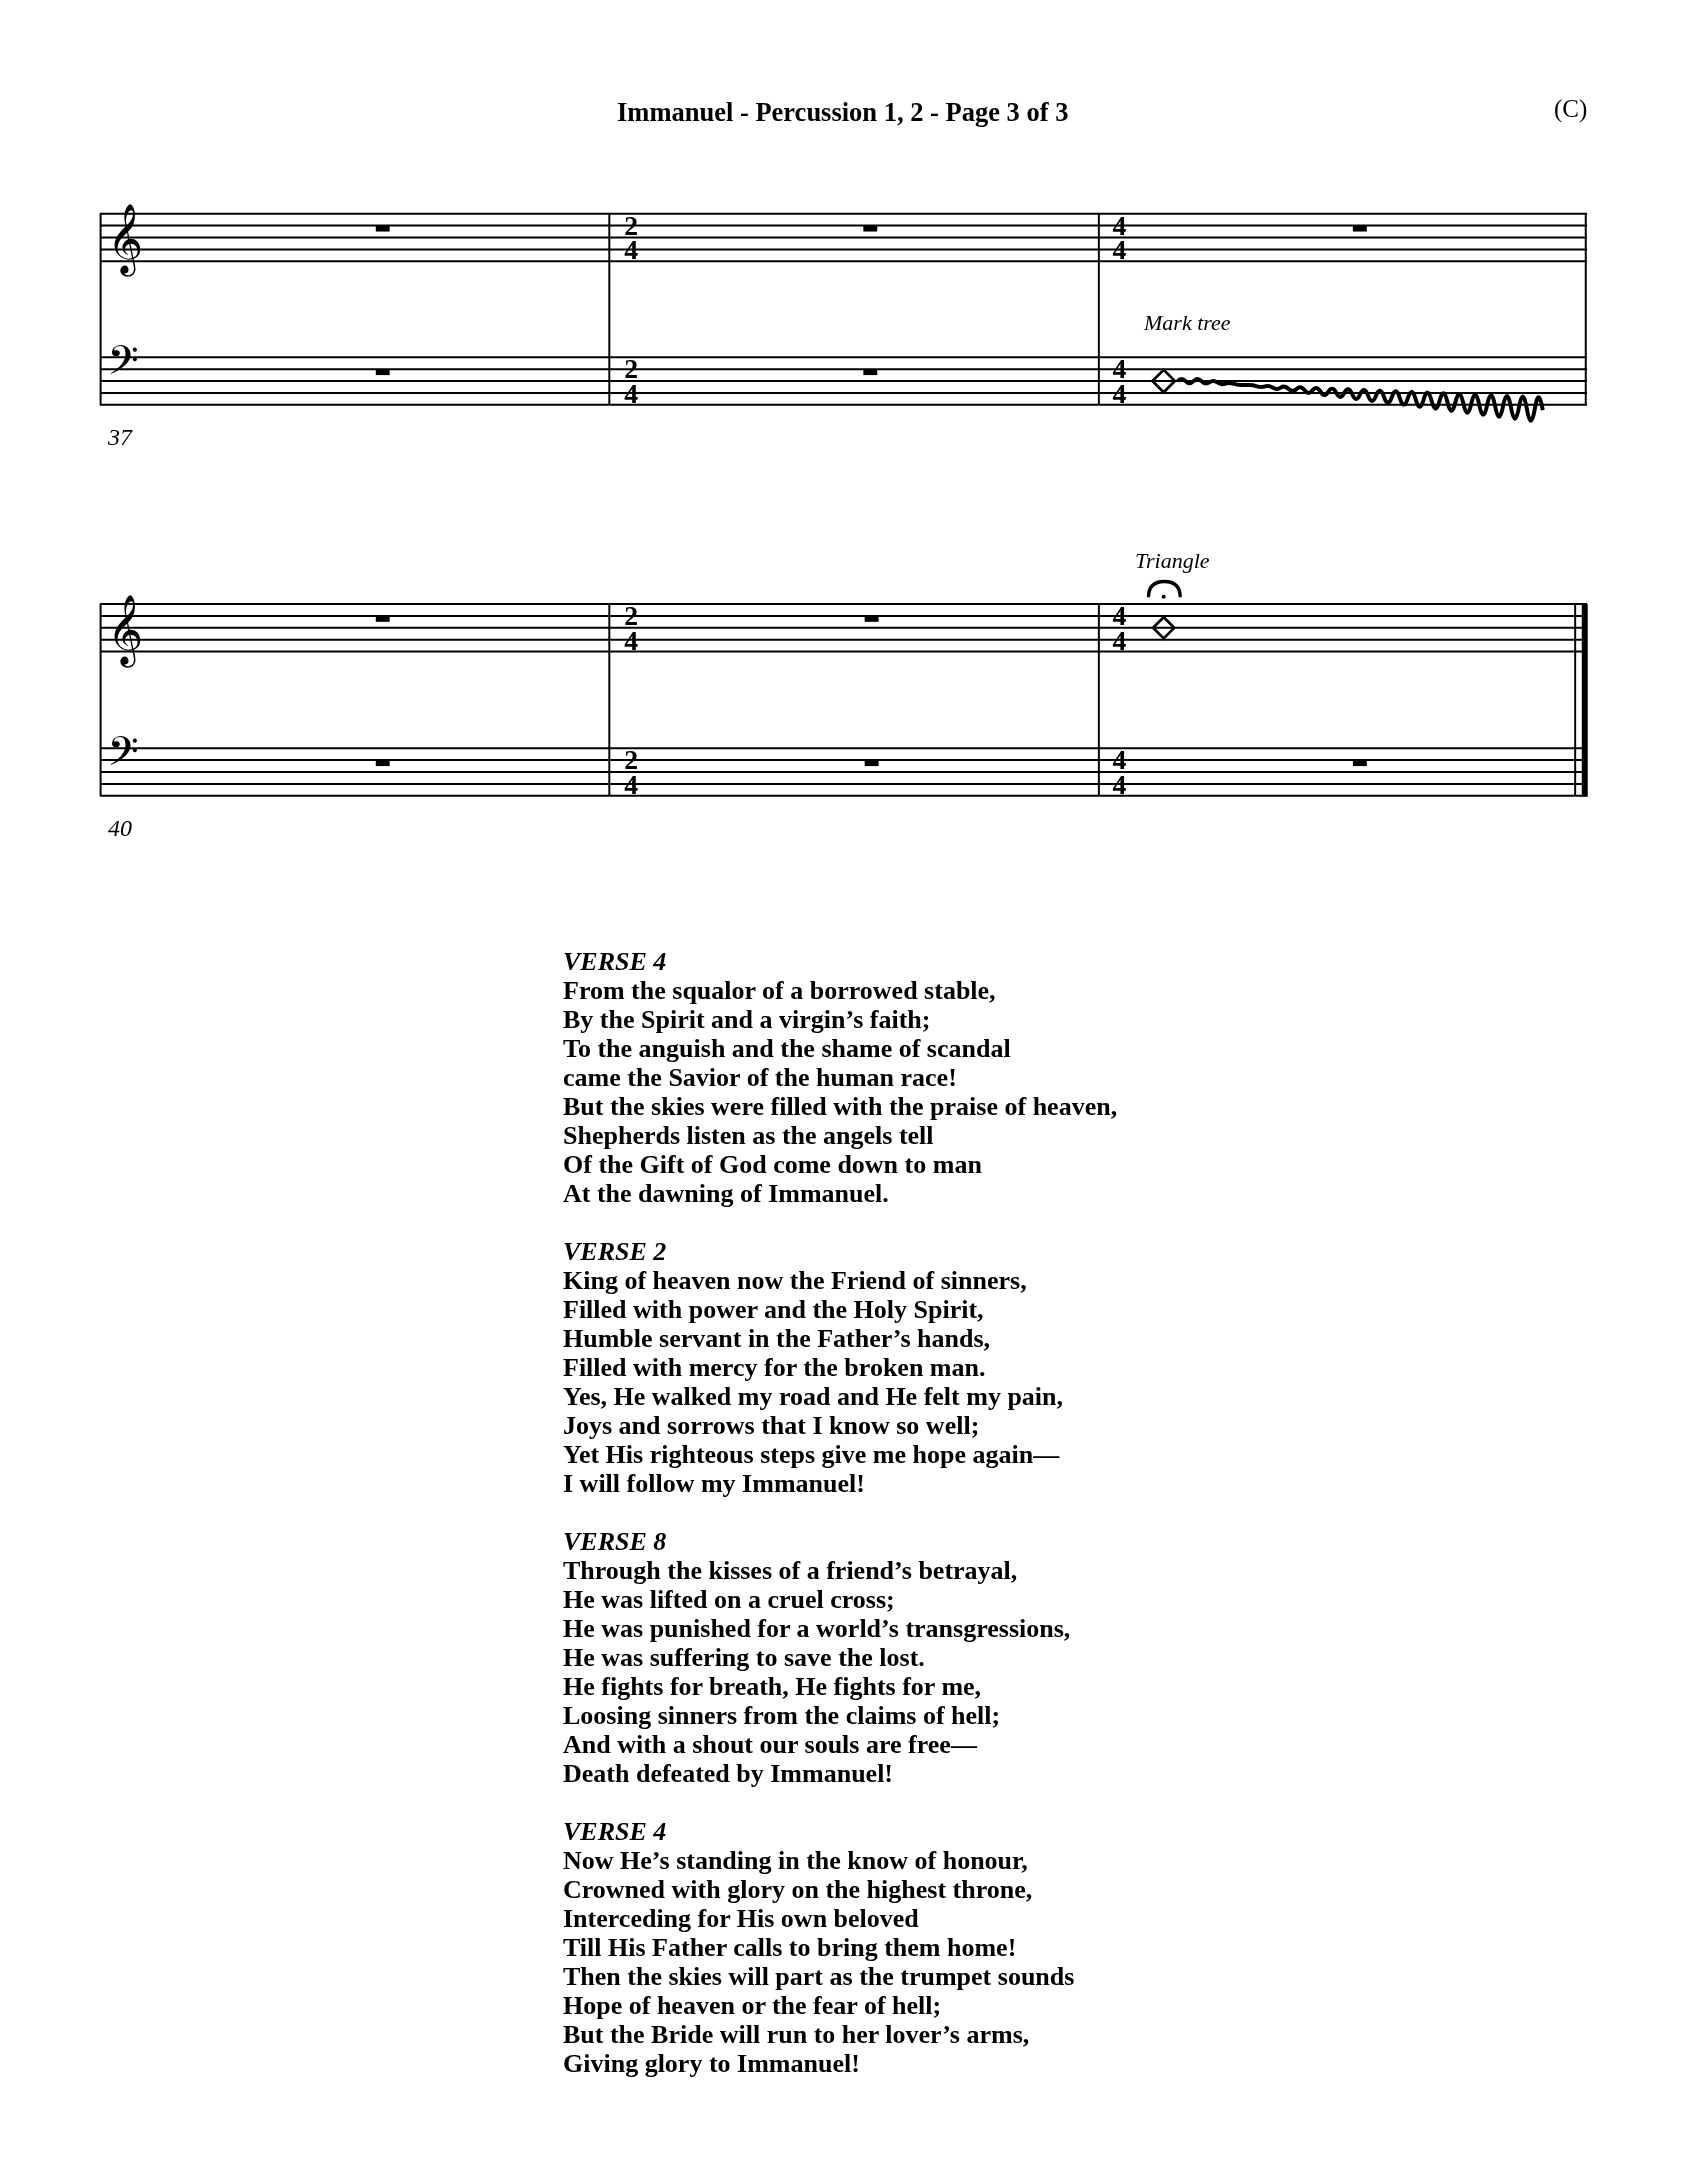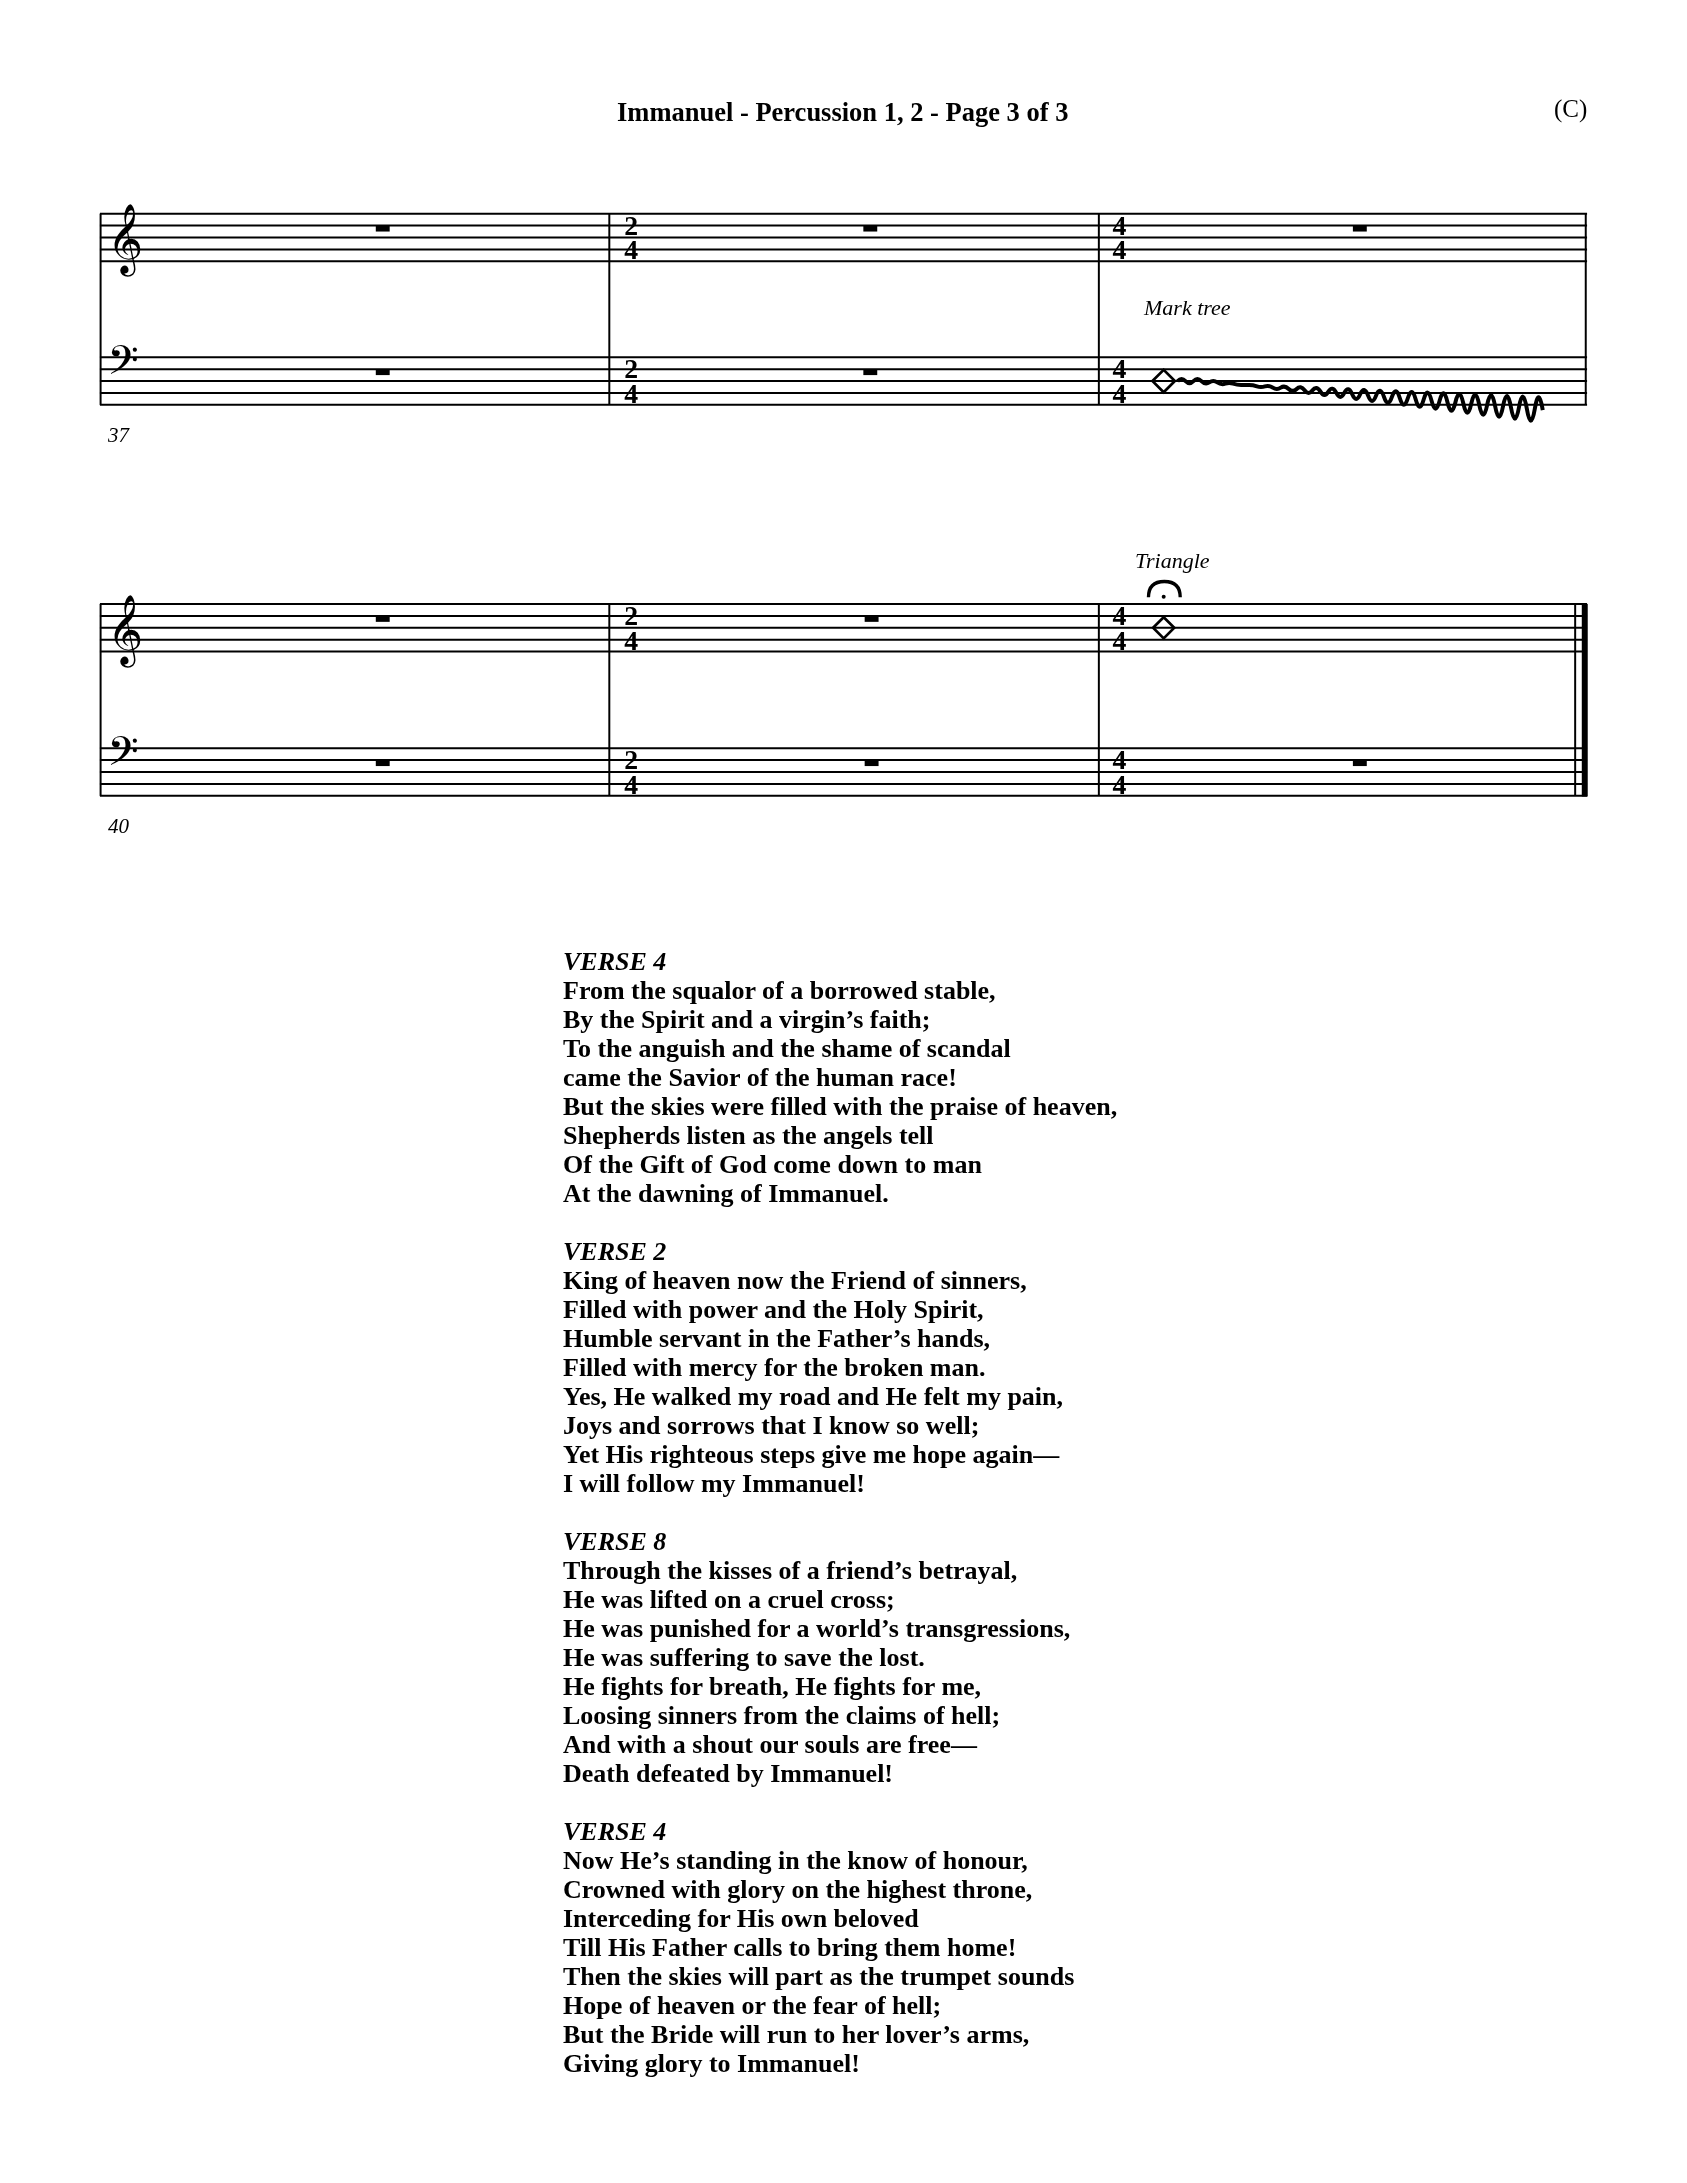--- a/index.html
+++ b/index.html
@@ -1,21 +1,21 @@
 <!DOCTYPE html>
 <html style="font-size:10.6px"><head>
   <meta charset="utf-8">
   <style>
     html, body { margin: 0; padding: 0; background: #ffffff; }
     body { width: 1687px; height: 2183px; position: relative; overflow: hidden;
            font-family: "Liberation Serif", "DejaVu Serif", serif; color: #000; }
     .abs { position: absolute; white-space: nowrap; }
     .title { font-weight: bold; font-size: 26.5px; line-height: 1; }
     .part-code { font-size: 25px; line-height: 1; }
-    .measure-num { font-style: italic; font-size: 21px; line-height: 1; }
+    .measure-num { font-style: italic; font-size: 24px; line-height: 1; }
     .instr-label { font-style: italic; font-size: 22px; line-height: 1; }
     svg.score { position: absolute; left: 0; top: 0; }
     .verses { position: absolute; left: 563px; top: 947px; font-size: 26px; line-height: 29px;
               font-weight: bold; }
     .verse-block { margin-bottom: 29px; }
     .verse-heading { font-style: italic; font-weight: bold; }
     .verse-line { display: block; }
   </style>
 </head>
 <body>
@@ -110,21 +110,21 @@
     <use href="#whole-rest" x="2045" y="1149"></use>
 
     <path d="M1736 903 Q1736 879 1760 879 Q1784 879 1784 903" fill="none" stroke="#000" stroke-width="5"></path>
     <circle cx="1759" cy="902" r="3" fill="#000"></circle>
     <path d="M1743 949 L1759 933 L1775 949 L1759 965 Z" fill="none" stroke="#000" stroke-width="4"></path>
   </g>
 </svg>
 
 <div class="abs measure-num" style="left:108px; top:425px;">37</div>
 <div class="abs measure-num" style="left:108px; top:816px;text-align:center;">40</div>
-<div class="abs instr-label" style="left:1144px; top:297px;">Mark tree</div>
+<div class="abs instr-label" style="left:1144px; top:312px;">Mark tree</div>
 <div class="abs instr-label" style="left:1135px; top:550px;">Triangle</div>
 
 <div class="verses">
   <div class="verse-block">
     <span class="verse-line verse-heading">VERSE 4</span>
     <span class="verse-line">From the squalor of a borrowed stable,</span>
     <span class="verse-line">By the Spirit and a virgin’s faith;</span>
     <span class="verse-line">To the anguish and the shame of scandal</span>
     <span class="verse-line">came the Savior of the human race!</span>
     <span class="verse-line">But the skies were filled with the praise of heaven,</span>

